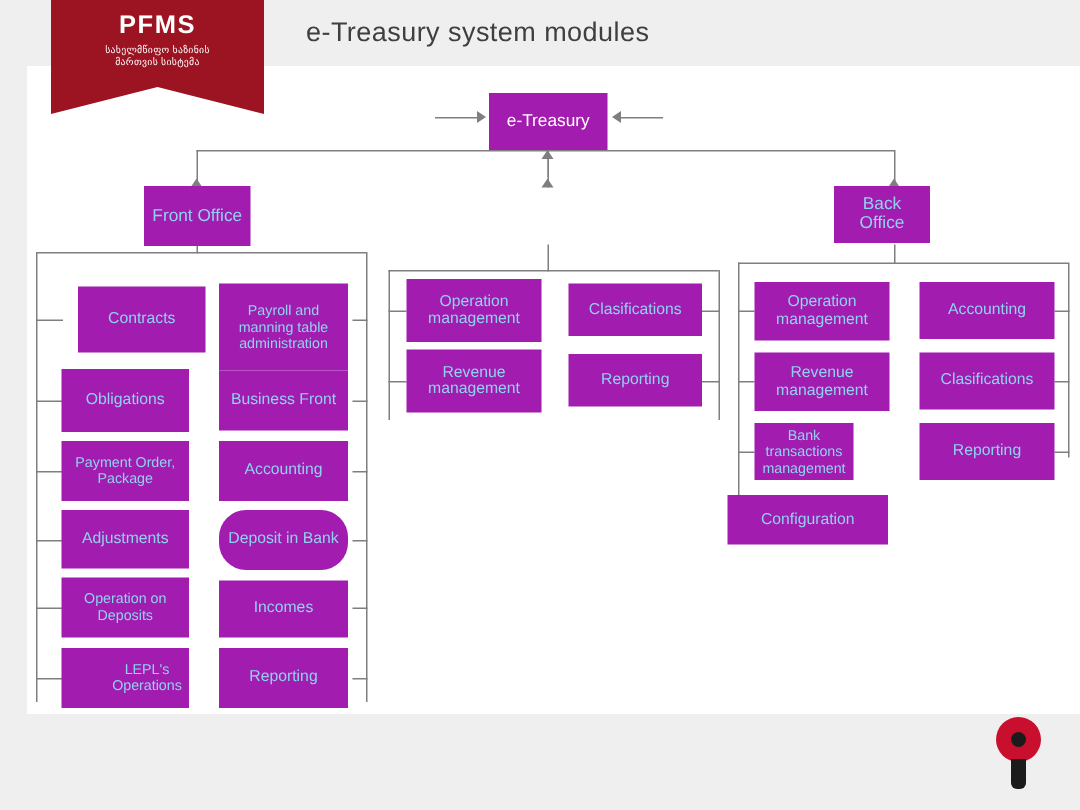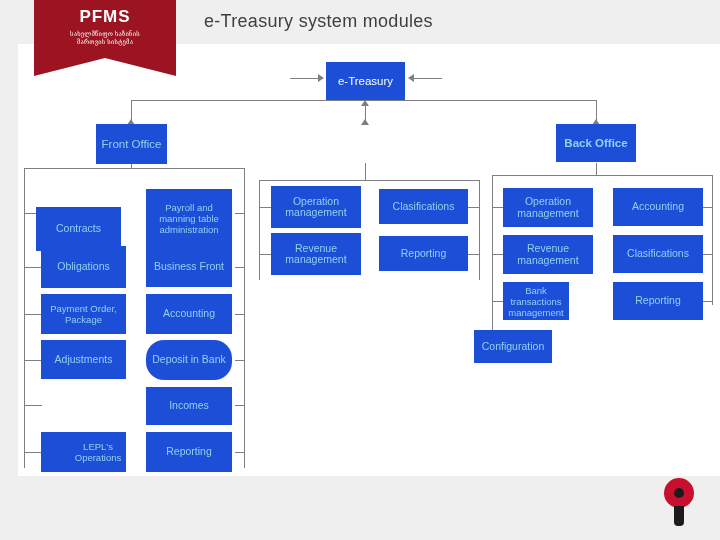--- a/index.html
+++ b/index.html
@@ -88,21 +88,21 @@
     top: 11px;
     font-size: 18px;
     color: #3f3f3f;
     letter-spacing: .3px;
     z-index: 15;
   }
   
   .box {
     position: absolute;
     box-sizing: border-box;
-    background: #1d4ed8;
+    background: #a21caf;
     color: #ffffff;
     display: flex;
     align-items: center;
     justify-content: center;
     text-align: center;
     font-size: 11.5px;
     line-height: 13px;
     padding: 2px 3px;
     z-index: 10;
   }
@@ -254,45 +254,46 @@
   <div class="line h" style="left:492px; top:301px; width:11px;"></div>
   <div class="line h" style="left:492px; top:346px; width:11px;"></div>
   <div class="line v" style="left:712px; top:175px; height:130px;"></div>
   <div class="line h" style="left:703px; top:207px; width:10px;"></div>
   <div class="line h" style="left:703px; top:254px; width:10px;"></div>
   <div class="line h" style="left:703px; top:301px; width:10px;"></div>
 
   <div class="box" style="left:326px; top:62px; width:79px; height:38px;">e-Treasury</div>
 
   <div class="box dim" style="left:96px; top:124px; width:71px; height:40px;">Front Office</div>
-  <div class="box dim" style="left:556px; top:124px; width:80px; height:38px;font-weight:bold;">Back Office</div>
-
-  <div class="box dim small" style="left:36px; top:191px; width:85px; height:44px;margin-top:16px;">Contracts</div>
+  <div class="box dim" style="left:556px; top:124px; width:64px; height:38px;">Back Office</div>
+
+  <div class="box dim small" style="left:52px; top:191px; width:85px; height:44px;">Contracts</div>
   <div class="box dim small" style="left:41px; top:246px; width:85px; height:42px;">Obligations</div>
   <div class="box dim tiny" style="left:41px; top:294px; width:85px; height:40px;">Payment Order, Package</div>
   <div class="box dim small" style="left:41px; top:340px; width:85px; height:39px;text-align:right;">Adjustments</div>
+  <div class="box dim tiny" style="left:41px; top:385px; width:85px; height:40px;">Operation on Deposits</div>
   <div class="box dim tiny" style="left:41px; top:432px; width:85px; height:40px;padding-left:32px;">LEPL's Operations</div>
 
   <div class="box dim tiny" style="left:146px; top:189px; width:86px; height:58px;">Payroll and manning table administration</div>
   <div class="box dim small" style="left:146px; top:247px; width:86px; height:40px;">Business Front</div>
   <div class="box dim small" style="left:146px; top:294px; width:86px; height:40px;">Accounting</div>
   <div class="box dim small" style="left:146px; top:340px; width:86px; height:40px;border-radius:18px;">Deposit in Bank</div>
   <div class="box dim small" style="left:146px; top:387px; width:86px; height:38px;">Incomes</div>
   <div class="box dim small" style="left:146px; top:432px; width:86px; height:40px;">Reporting</div>
 
   <div class="box dim small" style="left:271px; top:186px; width:90px; height:42px;">Operation management</div>
   <div class="box dim small" style="left:271px; top:233px; width:90px; height:42px;">Revenue management</div>
 
   <div class="box dim small" style="left:379px; top:189px; width:89px; height:35px;">Clasifications</div>
   <div class="box dim small" style="left:379px; top:236px; width:89px; height:35px;">Reporting</div>
 
   <div class="box dim small" style="left:503px; top:188px; width:90px; height:39px;">Operation management</div>
   <div class="box dim small" style="left:503px; top:235px; width:90px; height:39px;">Revenue management</div>
   <div class="box dim tiny" style="left:503px; top:282px; width:66px; height:38px;">Bank transactions management</div>
-  <div class="box dim small" style="left:474px; top:330px; width:78px; height:33px;">Configuration</div>
+  <div class="box dim small" style="left:485px; top:330px; width:107px; height:33px;">Configuration</div>
 
   <div class="box dim small" style="left:613px; top:188px; width:90px; height:38px;">Accounting</div>
   <div class="box dim small" style="left:613px; top:235px; width:90px; height:38px;">Clasifications</div>
   <div class="box dim small" style="left:613px; top:282px; width:90px; height:38px;">Reporting</div>
 
   <div class="emblem">
     <div class="emblem-circle"></div>
     <div class="emblem-dot"></div>
     <div class="emblem-stem"></div>
   </div>

